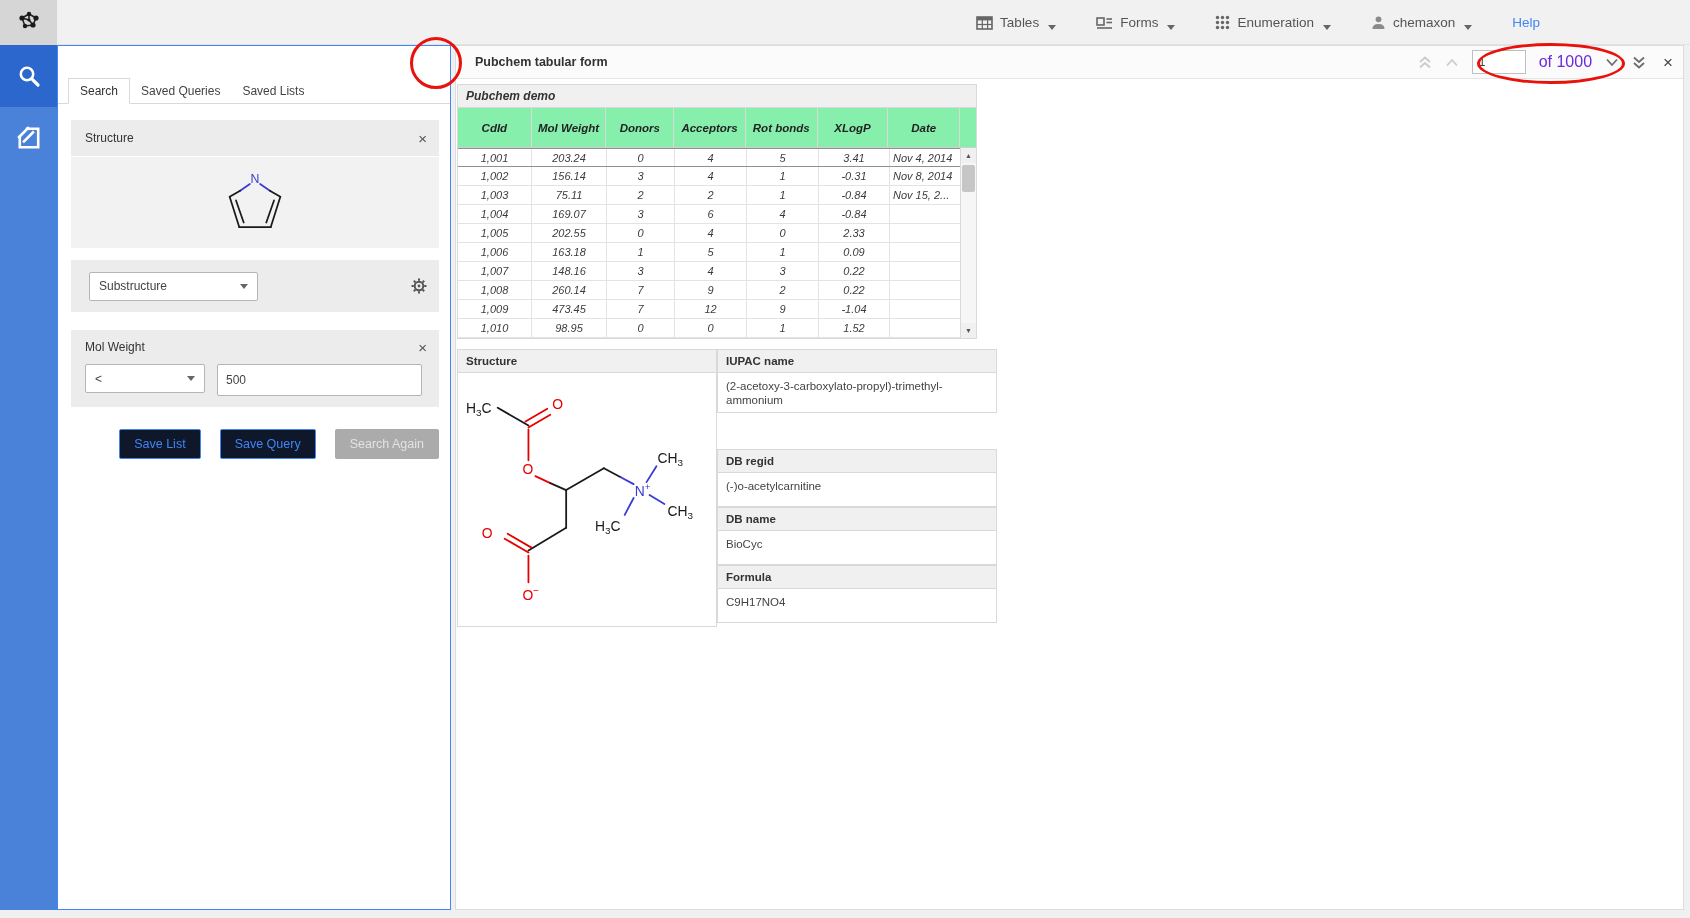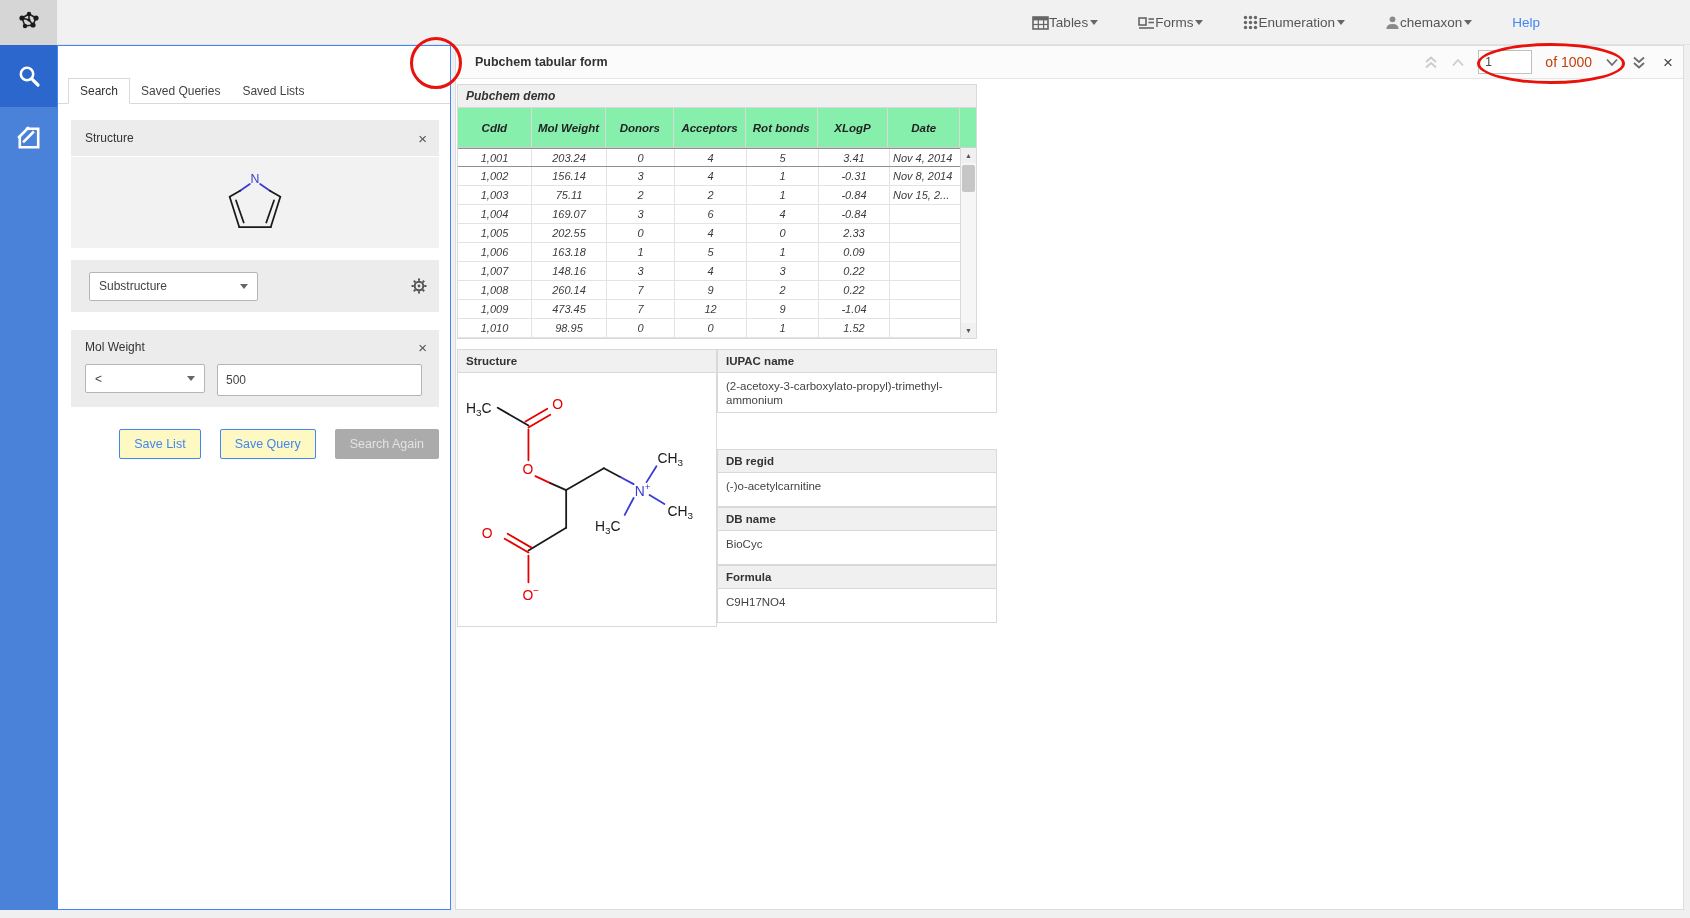--- a/index.html
+++ b/index.html
@@ -2,21 +2,21 @@
 <html><head>
 <meta charset="utf-8">
 <style>
   * { margin:0; padding:0; box-sizing:border-box; }
   html,body { width:1690px; height:918px; font-family:"Liberation Sans","DejaVu Sans",sans-serif; background:#f0f0f0; overflow:hidden; position:relative; }
 
   
   .topbar { position:absolute; left:0; top:0; width:1690px; height:45px; background:#f1f1f1; border-bottom:1px solid #e3e3e3; }
   .logo-box { position:absolute; left:0; top:0; width:57px; height:45px; background:#d6d6d6; display:flex; align-items:center; justify-content:center; }
   .top-menus { position:absolute; right:150px; top:0; height:45px; display:flex; align-items:center; gap:40px; }
-  .menu-item { display:flex; align-items:center; color:#555; font-size:13.5px; cursor:pointer; }
+  .menu-item { display:flex; align-items:flex-end; gap:7px; color:#555; font-size:13.5px; cursor:pointer; }
   .caret-down { width:0; height:0; border-left:4px solid transparent; border-right:4px solid transparent; border-top:5px solid #666; margin-left:2px; }
   .help-link { color:#4285f4; font-size:13.5px; }
 
   
   .sidebar { position:absolute; left:0; top:45px; width:57px; height:873px; background:#4a81d9; }
   .side-item { width:57px; height:62px; display:flex; align-items:center; justify-content:center; }
   .side-item.active { background:#2b67cc; }
 
   
   .search-panel { position:absolute; left:57px; top:45px; width:394px; height:865px; background:#fff; border:1px solid #4285f4; }
@@ -36,31 +36,31 @@
   .dd-structure { width:169px; }
   .dropdown .caret-down { margin-left:auto; }
   .gear-btn { margin-left:auto; cursor:pointer; display:flex; }
   .mw-block { background:#ececec; margin-top:18px; height:77px; padding:0 12px 0 14px; }
   .mw-head { height:34px; display:flex; align-items:center; font-size:12px; color:#333; }
   .mw-controls { display:flex; gap:12px; }
   .dd-operator { width:120px; }
   .mw-input { width:205px; height:29px; border:1px solid #b5b5b5; border-radius:2px; font-size:12px; color:#444; padding:15px 8px; font-family:"Liberation Sans",sans-serif; }
   .sp-buttons { position:absolute; left:13px; top:383px; width:368px; display:flex; justify-content:flex-end; gap:19px; }
   .btn { height:30px; font-size:12.5px; border-radius:2px; display:flex; align-items:center; justify-content:center; cursor:pointer; font-family:"Liberation Sans",sans-serif; }
-  .btn-outline { background:#fef9c3; border:1px solid #4285f4; color:#4285f4; padding:0 14px; }
+  .btn-outline { background:#0f172a; border:1px solid #4285f4; color:#4285f4; padding:0 14px; }
   .btn-disabled { background:#ababab; border:none; color:#e2e2e2; padding:0 15px; }
 
   
   .main-panel { position:absolute; left:455px; top:45px; width:1229px; height:865px; background:#fff; border:1px solid #dcdcdc; }
   .mp-titlebar { position:absolute; left:0; top:0; width:100%; height:33px; background:#fbfbfb; border-bottom:1px solid #e5e5e5; display:flex; align-items:center; padding:0 10px 0 19px; }
   .mp-title { font-size:12.5px; font-weight:bold; color:#333; }
   .pager { margin-left:auto; display:flex; align-items:center; gap:13px; }
   .pg-btn { display:flex; cursor:pointer; }
   .pg-input { width:54px; height:24px; border:1px solid #c0c0c0; font-size:12px; color:#444; padding:0 6px; font-family:"Liberation Sans",sans-serif; }
-  .pg-total { font-size:14px; color:#c2410c; }
+  .pg-total { font-size:16px; color:#6d28d9; }
   .pg-close { font-size:17px; color:#444; cursor:pointer; line-height:1; margin-left:4px; }
 
   
   .grid-widget { position:absolute; left:1px; top:38px; width:520px; border:1px solid #d9d9d9;font-style:italic; }
   .grid-title { height:23px; background:#f0f0f0; border-bottom:1px solid #d9d9d9; display:flex; align-items:center; padding-left:8px; font-size:12px; font-weight:bold; color:#333; }
   .thead { display:flex; height:40px; background:#86efac; border-bottom:1px solid #cfcfcf; }
   .th { display:flex; align-items:center; justify-content:center; font-size:11.5px; font-weight:bold; color:#222; border-right:1px solid #d9d9d9; cursor:pointer; }
   .th.filler { border-right:none; }
   .tbody { position:relative; }
   .tr { display:flex; height:19px; border-bottom:1px solid #e3e3e3; background:#fff; cursor:pointer; }

